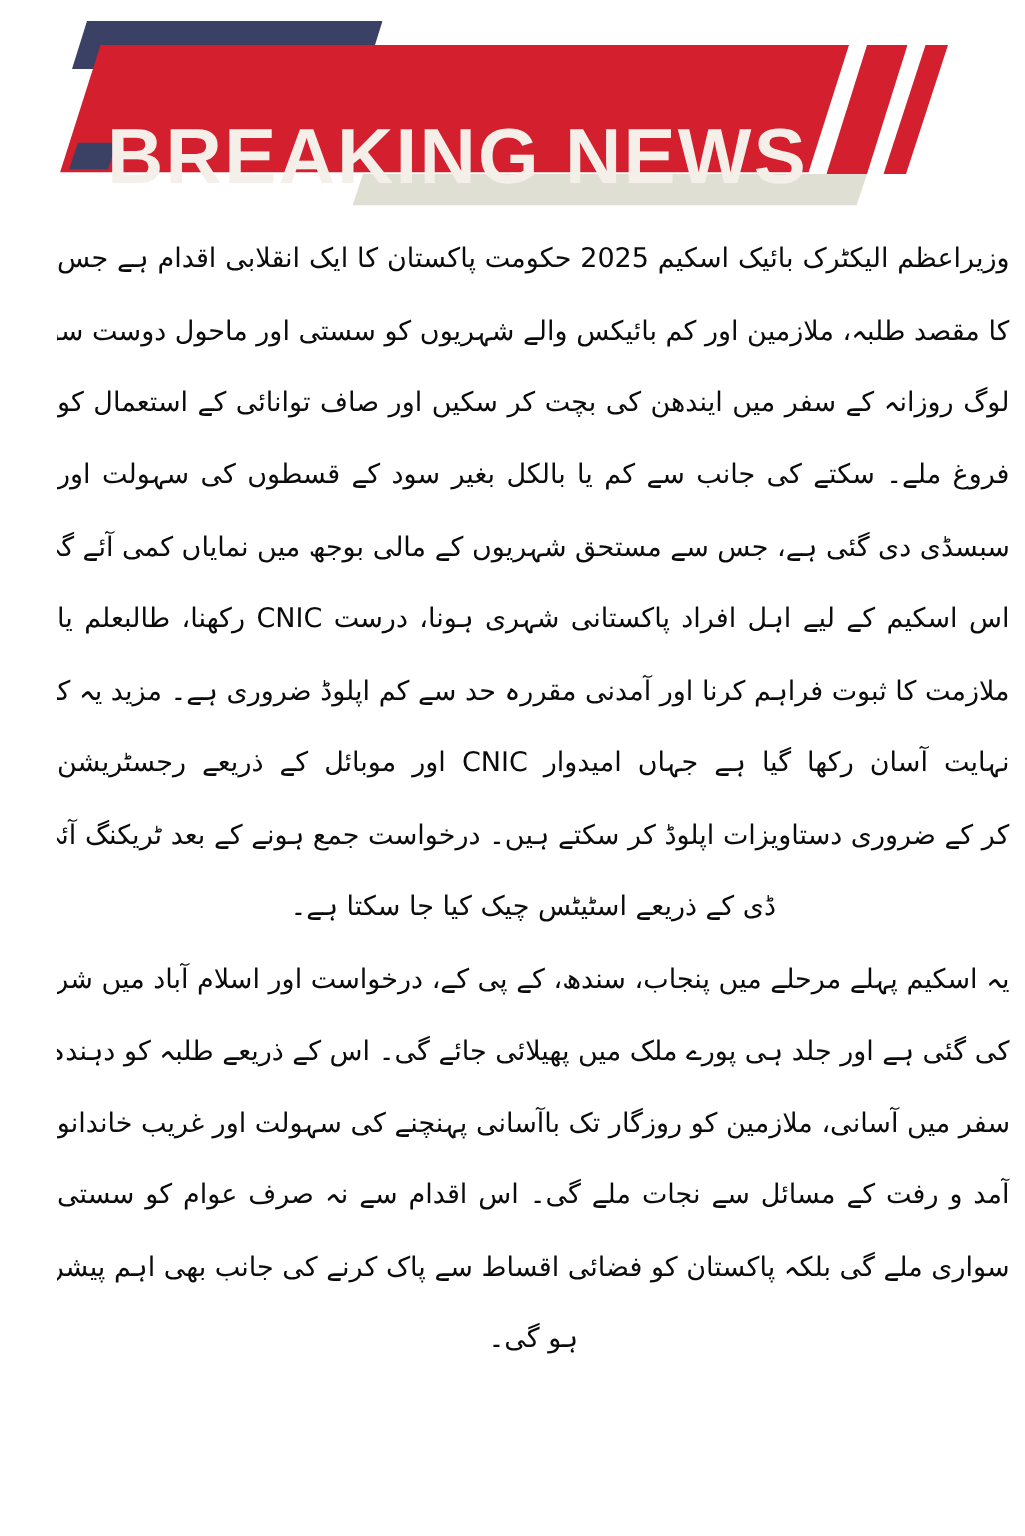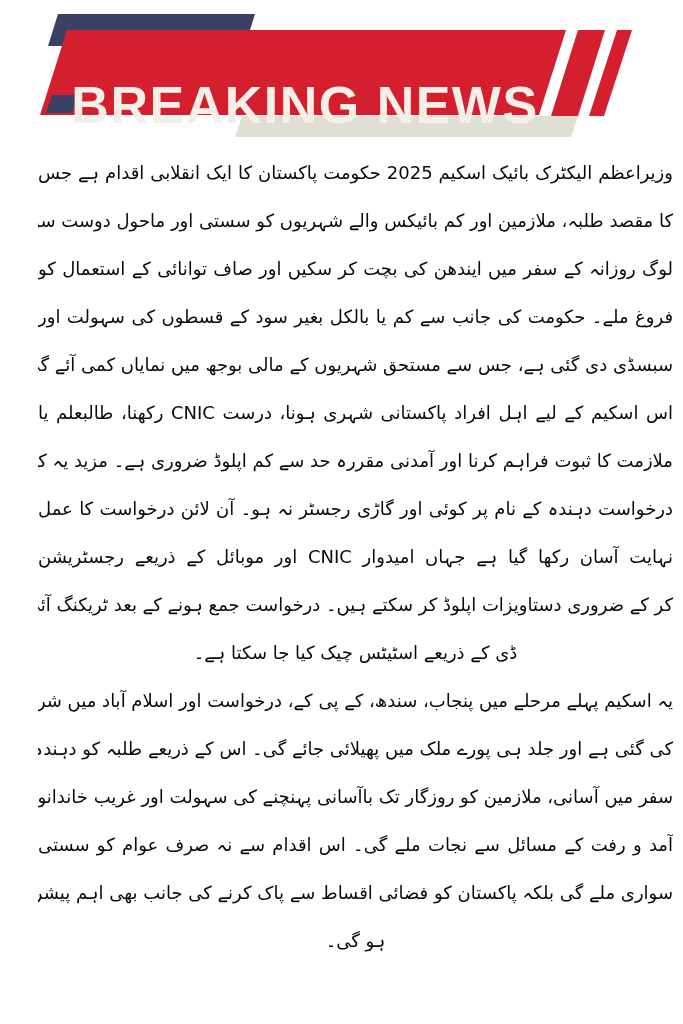--- a/index.html
+++ b/index.html
@@ -78,25 +78,24 @@
   <div class="shape slash-2"></div>
   <div class="shape navy-sliver"></div>
   <div class="banner-title">BREAKING NEWS</div>
 </header>
 
 <main class="article">
   <section>
     <div class="line">وزیراعظم الیکٹرک بائیک اسکیم 2025 حکومت پاکستان کا ایک انقلابی اقدام ہے جس</div>
     <div class="line">کا مقصد طلبہ، ملازمین اور کم بائیکس والے شہریوں کو سستی اور ماحول دوست سواری</div>
     <div class="line">لوگ روزانہ کے سفر میں ایندھن کی بچت کر سکیں اور صاف توانائی کے استعمال کو</div>
-    <div class="line">فروغ ملے۔ حکومت کی جانب سے کم یا بالکل بغیر سود کے قسطوں کی سہولت اور</div>
+    <div class="line">فروغ ملے۔ سکتے کی جانب سے کم یا بالکل بغیر سود کے قسطوں کی سہولت اور</div>
     <div class="line">سبسڈی دی گئی ہے، جس سے مستحق شہریوں کے مالی بوجھ میں نمایاں کمی آئے گی۔</div>
     <div class="line">اس اسکیم کے لیے اہل افراد پاکستانی شہری ہونا، درست CNIC رکھنا، طالبعلم یا</div>
     <div class="line">ملازمت کا ثبوت فراہم کرنا اور آمدنی مقررہ حد سے کم اپلوڈ ضروری ہے۔ مزید یہ کہ</div>
-    <div class="line">درخواست دہندہ کے نام پر کوئی اور گاڑی رجسٹر نہ ہو۔ آن لائن درخواست کا عمل</div>
     <div class="line">نہایت آسان رکھا گیا ہے جہاں امیدوار CNIC اور موبائل کے ذریعے رجسٹریشن</div>
     <div class="line">کر کے ضروری دستاویزات اپلوڈ کر سکتے ہیں۔ درخواست جمع ہونے کے بعد ٹریکنگ آئی</div>
     <div class="line center">ڈی کے ذریعے اسٹیٹس چیک کیا جا سکتا ہے۔</div>
   </section>
   <section>
     <div class="line">یہ اسکیم پہلے مرحلے میں پنجاب، سندھ، کے پی کے، درخواست اور اسلام آباد میں شروع</div>
     <div class="line">کی گئی ہے اور جلد ہی پورے ملک میں پھیلائی جائے گی۔ اس کے ذریعے طلبہ کو دہندہ</div>
     <div class="line">سفر میں آسانی، ملازمین کو روزگار تک باآسانی پہنچنے کی سہولت اور غریب خاندانوں کو</div>
     <div class="line">آمد و رفت کے مسائل سے نجات ملے گی۔ اس اقدام سے نہ صرف عوام کو سستی</div>
     <div class="line">سواری ملے گی بلکہ پاکستان کو فضائی اقساط سے پاک کرنے کی جانب بھی اہم پیشرفت</div>

